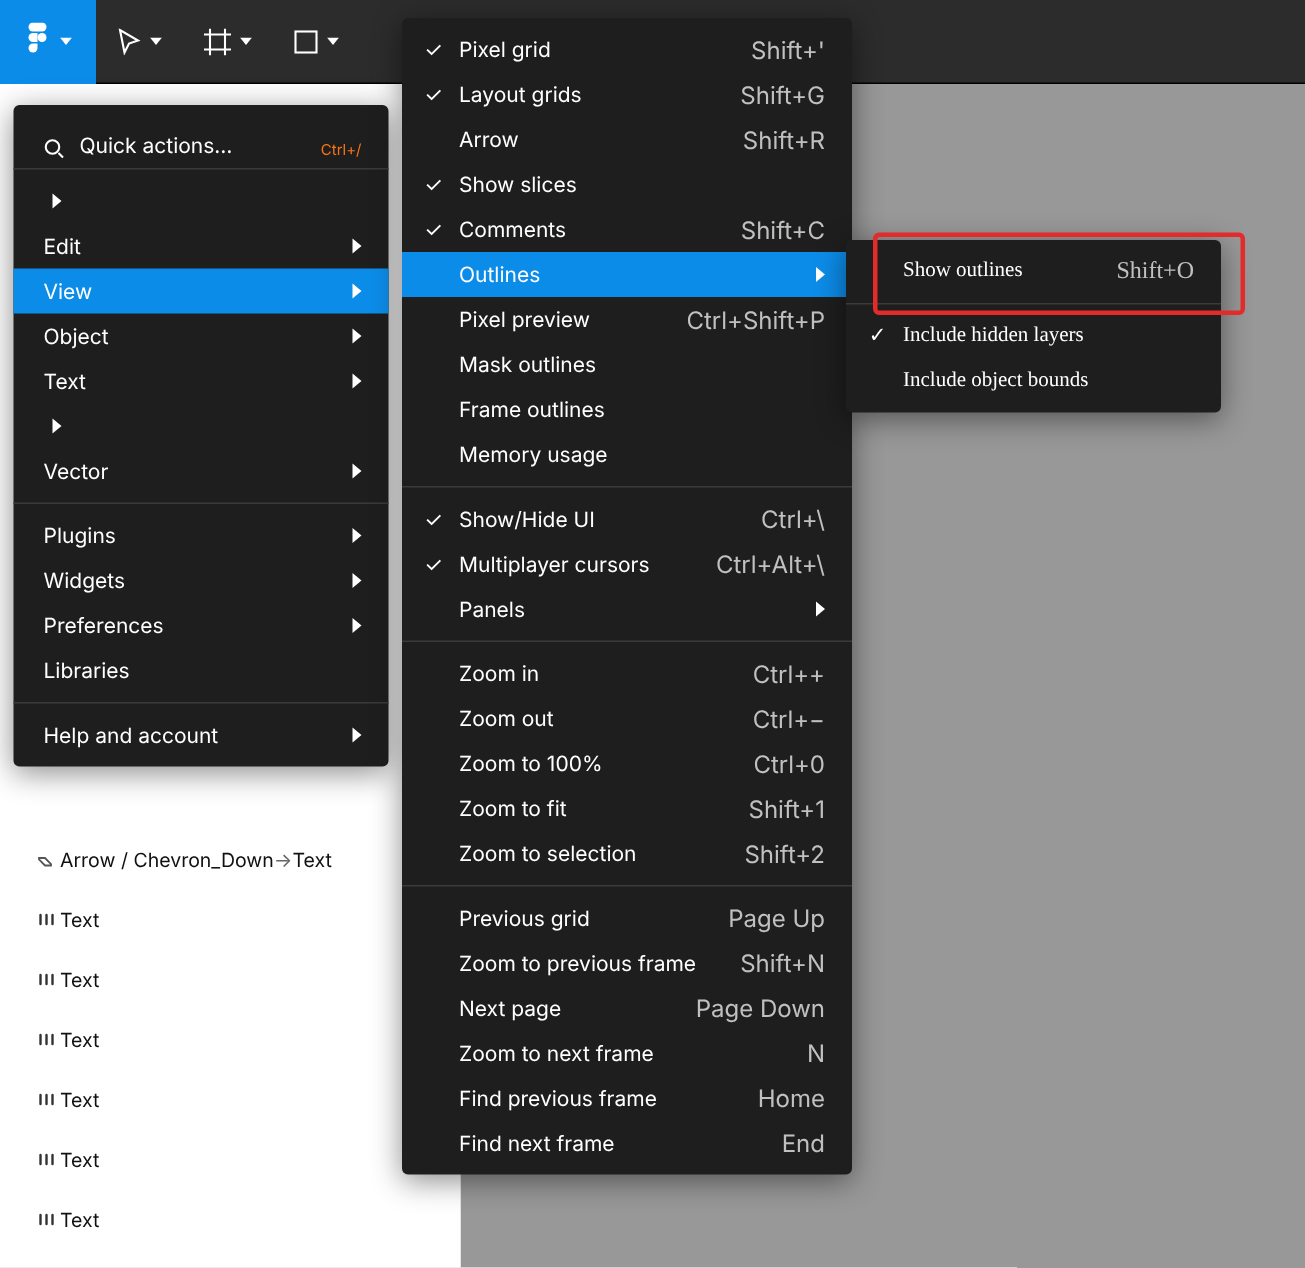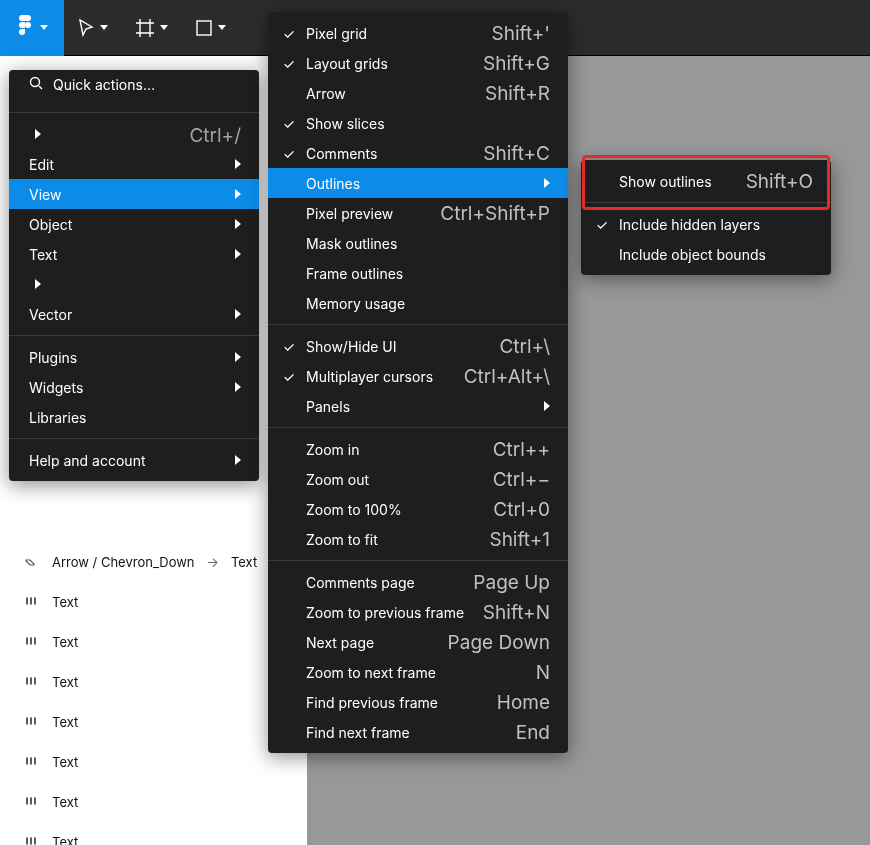--- a/index.html
+++ b/index.html
@@ -28,22 +28,22 @@
   
   .canvas {
     position: absolute; top: 56px; left: 307px; right: 0; bottom: 0;
     background: #989898;
   }
   .layers-panel {
     position: absolute; top: 56px; left: 0; width: 307px; bottom: 0;
     background: #ffffff; overflow: hidden;
   }
   .layer-row {
-    display: flex; align-items: center; height: 40px;
-    padding-left: 24px; gap: 12px; color: #111111;
+    display: flex; align-items: flex-end; height: 40px;
+    padding-left: 24px; color: #111111;
     font-size: 13px; cursor: pointer;
   }
   .layer-row.top { padding-left: 24px; }
   .layer-icon { width: 16px; height: 16px; display: flex; align-items: center; justify-content: center; color: #555; }
   .arrow-sep { color: #666; font-size: 13px; }
 
   
   .menu {
     position: absolute; background: #1e1e1e; border-radius: 4px;
     box-shadow: 0 4px 20px rgba(0,0,0,0.45);
@@ -51,41 +51,41 @@
     min-width: 250px;
   }
   .menu-main { top: 70px; left: 9px; width: 248px; }
   .menu-item {
     display: flex; align-items: center; height: 30px;
     padding: 0 18px 0 20px; cursor: pointer;
     position: relative; white-space: nowrap;
   }
   .menu-item.selected { background: #0c8ce9; }
   .menu-item .label { flex: 1; }
-  .menu-item .shortcut { color: #c0c0c0; font-size: 19px; }
+  .menu-item .shortcut { color: #c0c0c0; font-size: 16px; }
   .menu-item .sub-arrow {
     width: 0; height: 0; border-top: 5px solid transparent;
     border-bottom: 5px solid transparent; border-left: 6px solid #ffffff;
     margin-left: 6px;
   }
   .menu-item .check {
     position: absolute; left: 14px; width: 14px; text-align: center;
   }
   .menu-item.with-check { padding-left: 38px; }
   .menu-sep { height: 1px; background: #3a3a3a; margin: 6px 0; }
 
   .menu-quick {
-    display: flex; align-items: flex-start; height: 30px;
+    display: flex; align-items: flex-end; height: 30px;
     padding: 0 18px 0 20px; gap: 10px;
   }
   .menu-quick .label { flex: 1; }
-  .menu-quick .shortcut { color: #a3a3a3; font-size: 19px; margin-top: 48px; }
+  .menu-quick .shortcut { color: #f97316; font-size: 10px; margin-top: 48px; }
 
   .menu-view { top: 12px; left: 268px; width: 300px; }
-  .menu-outlines { top: 160px; left: 581px; width: 250px; }
+  .menu-outlines { top: 160px; left: 564px; width: 250px; font-family: Liberation Serif, serif; }
 
   
   .highlight-box {
     position: absolute;
     border: 3px solid #e42b2b; border-radius: 4px;
     top: 155px; left: 582px; width: 248px; height: 55px;
     pointer-events: none;
   }
 </style>
 </head>
@@ -245,20 +245,24 @@
       <div class="menu-sep"></div>
       <div class="menu-item">
         <span class="label">Plugins</span>
         <span class="sub-arrow"></span>
       </div>
       <div class="menu-item">
         <span class="label">Widgets</span>
         <span class="sub-arrow"></span>
       </div>
       <div class="menu-item">
+        <span class="label">Preferences</span>
+        <span class="sub-arrow"></span>
+      </div>
+      <div class="menu-item">
         <span class="label">Libraries</span>
       </div>
       <div class="menu-sep"></div>
       <div class="menu-item">
         <span class="label">Help and account</span>
         <span class="sub-arrow"></span>
       </div>
     </div>
 </div>
 
@@ -340,24 +344,29 @@
       <div class="menu-item with-check">
         <span class="check"></span>
         <span class="label">Zoom to 100%</span>
         <span class="shortcut">Ctrl+0</span>
       </div>
       <div class="menu-item with-check">
         <span class="check"></span>
         <span class="label">Zoom to fit</span>
         <span class="shortcut">Shift+1</span>
       </div>
-      <div class="menu-sep"></div>
-      <div class="menu-item with-check">
-        <span class="check"></span>
-        <span class="label">Comments page</span>
+      <div class="menu-item with-check">
+        <span class="check"></span>
+        <span class="label">Zoom to selection</span>
+        <span class="shortcut">Shift+2</span>
+      </div>
+      <div class="menu-sep"></div>
+      <div class="menu-item with-check">
+        <span class="check"></span>
+        <span class="label">Previous grid</span>
         <span class="shortcut">Page Up</span>
       </div>
       <div class="menu-item with-check">
         <span class="check"></span>
         <span class="label">Zoom to previous frame</span>
         <span class="shortcut">Shift+N</span>
       </div>
       <div class="menu-item with-check">
         <span class="check"></span>
         <span class="label">Next page</span>

